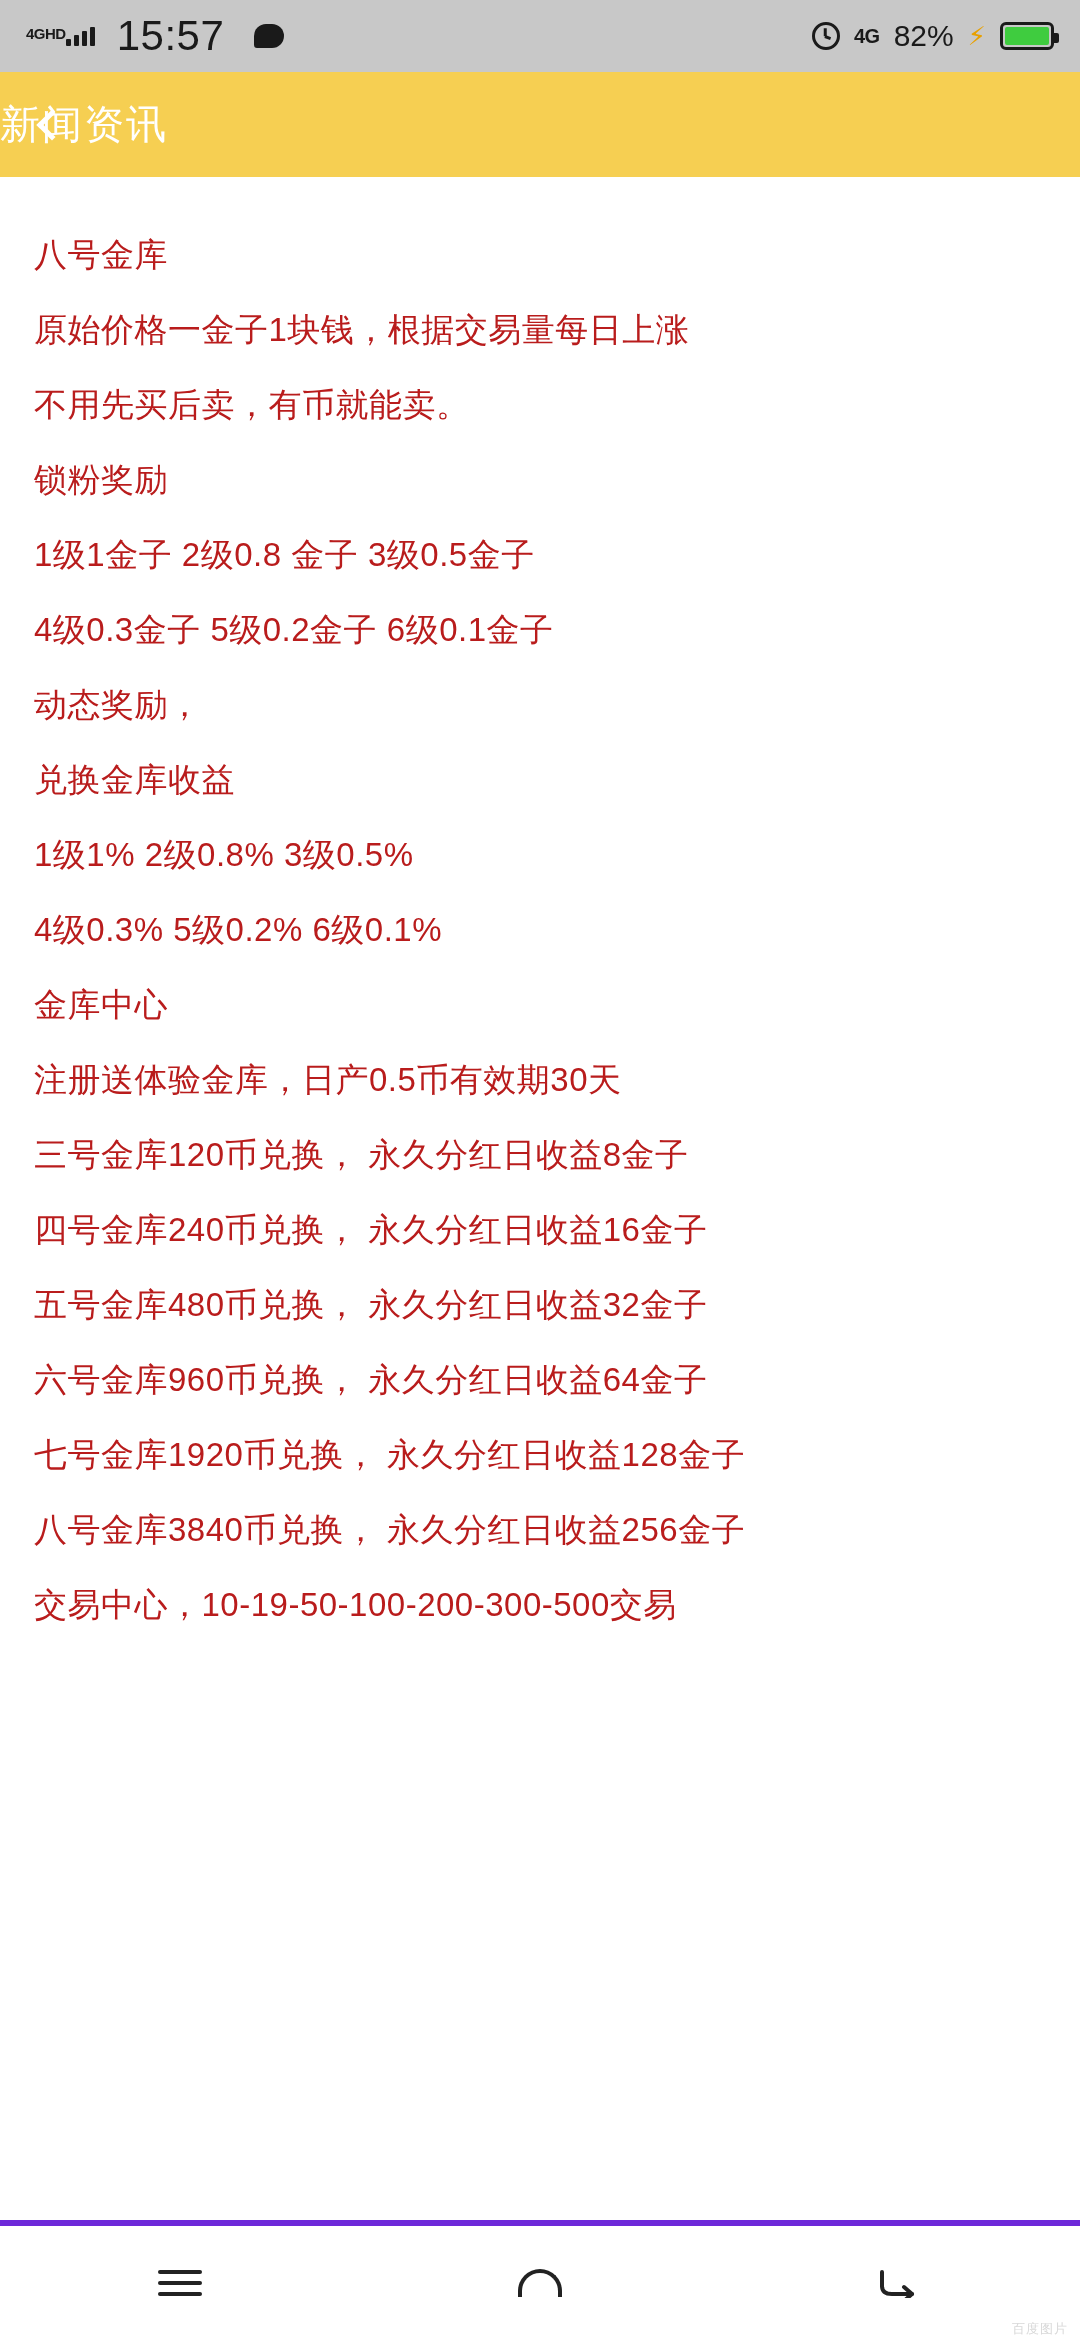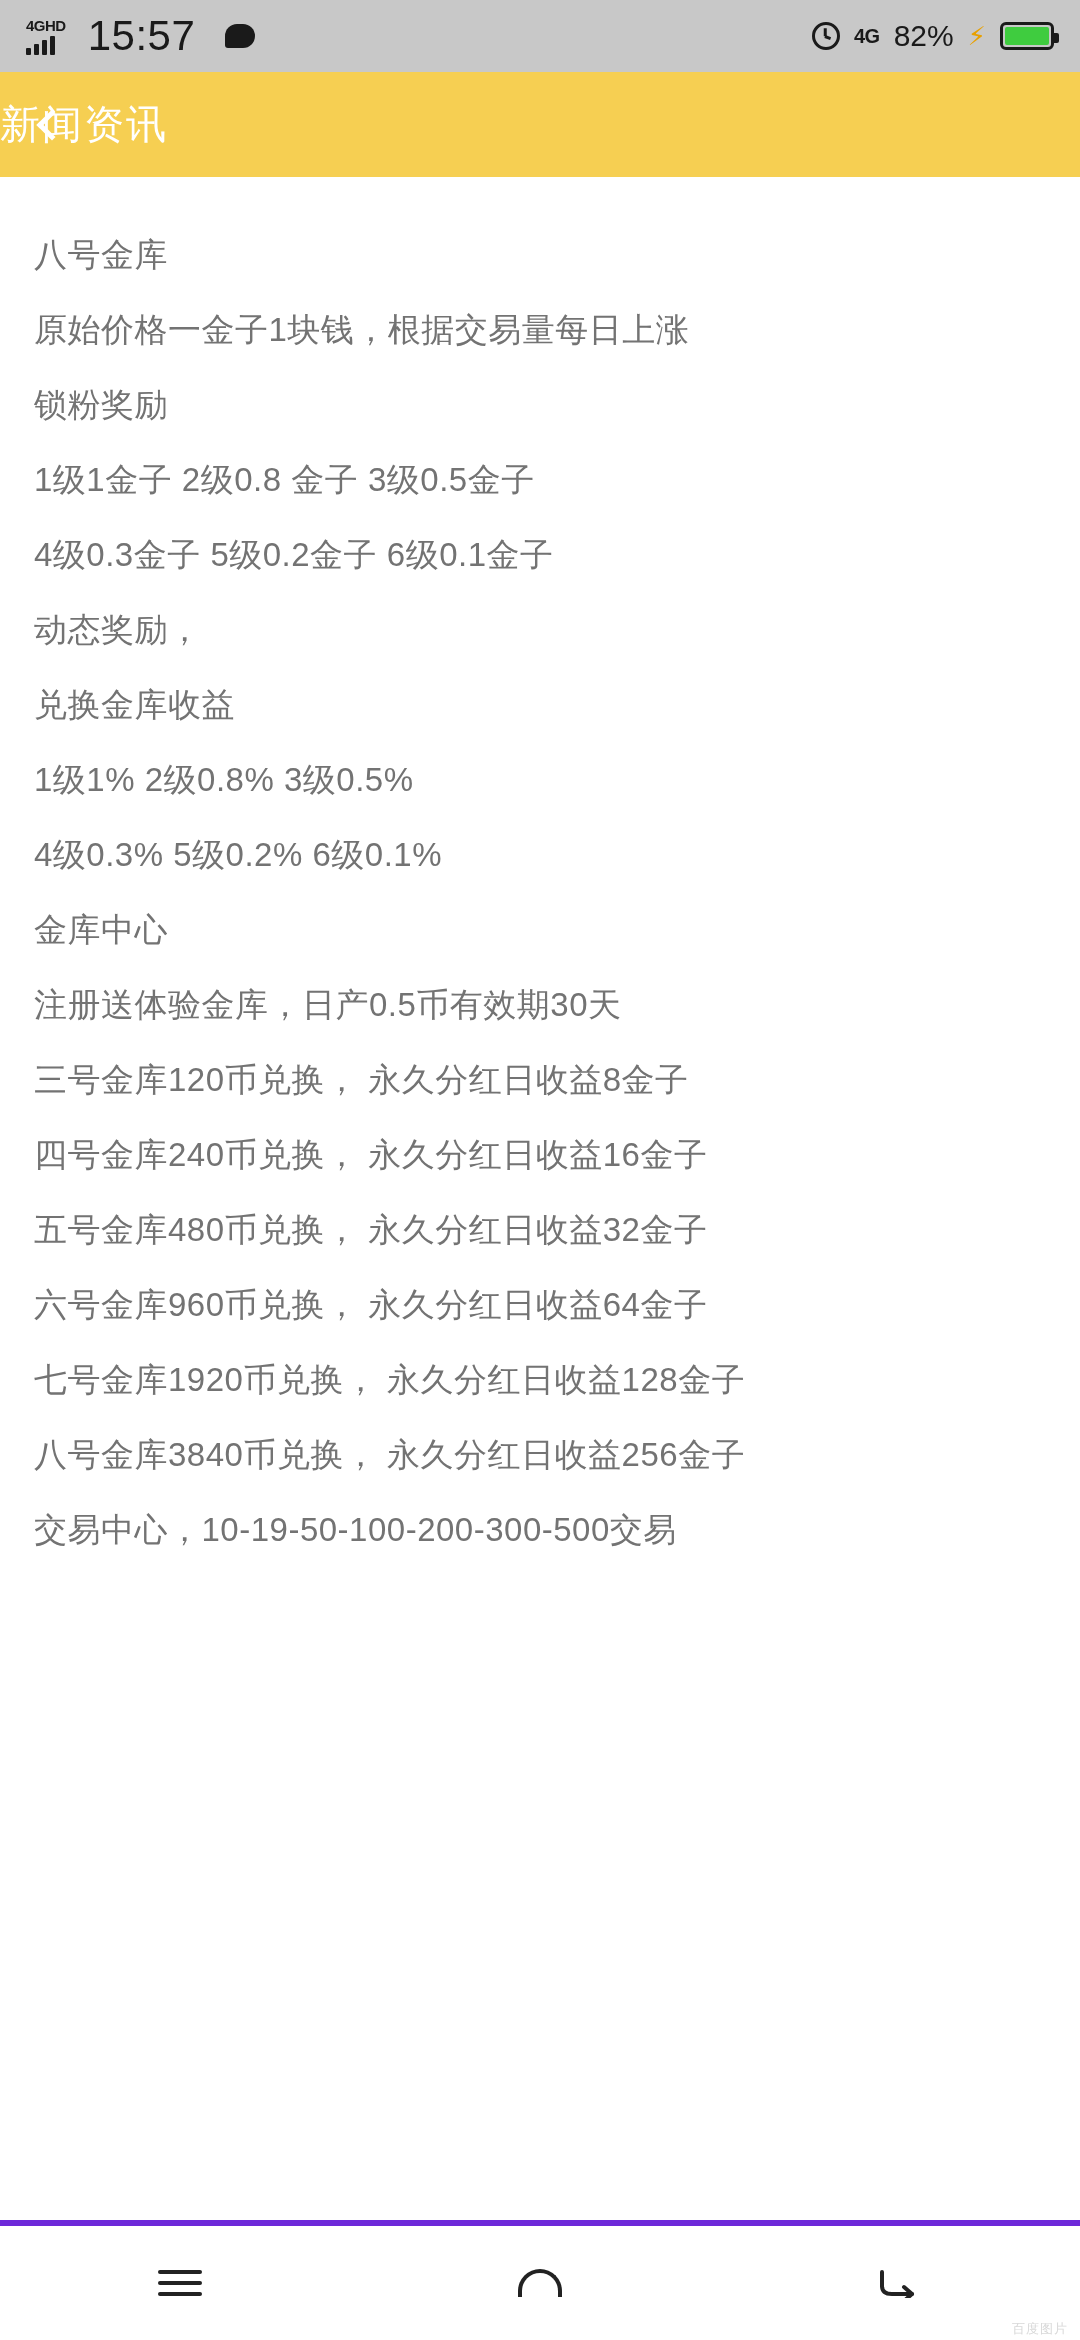--- a/index.html
+++ b/index.html
@@ -29,21 +29,21 @@
     flex: 0 0 auto;
     color: #1a1a1a;
   }
   .status-left {
     display: flex;
     align-items: center;
     gap: 12px;
   }
   .net-badge {
     display: flex;
-    flex-direction: column;
+    flex-direction: row;
     align-items: flex-start;
     line-height: 1;
   }
   .net-badge .tag {
     font-size: 15px;
     font-weight: bold;
     letter-spacing: -0.5px;
     margin-bottom: 2px;
   }
   .sig-bars {
@@ -168,21 +168,21 @@
   
   .content {
     flex: 1 1 auto;
     background: #ffffff;
     padding: 40px 34px 0 34px;
     overflow: hidden;
   }
   .line {
     font-size: 33px;
     line-height: 1.0;
-    color: #737373;
+    color: #b91c1c;
     padding: 21px 0;
     letter-spacing: 0.5px;
     white-space: pre-wrap;
   }
 
   
   .nav-bar {
     height: 120px;
     background: #ffffff;
     border-top: 6px solid #6d28d9;
@@ -266,20 +266,21 @@
   <div class="app-bar">
     <div class="back-btn">
       <div class="chev"></div>
     </div>
     <div class="app-title">新闻资讯</div>
   </div>
 
   <div class="content">
     <div class="line">八号金库</div>
     <div class="line">原始价格一金子1块钱，根据交易量每日上涨</div>
+    <div class="line">不用先买后卖，有币就能卖。</div>
     <div class="line">锁粉奖励</div>
     <div class="line">1级1金子 2级0.8 金子 3级0.5金子</div>
     <div class="line">4级0.3金子 5级0.2金子 6级0.1金子</div>
     <div class="line">动态奖励，</div>
     <div class="line">兑换金库收益</div>
     <div class="line">1级1% 2级0.8% 3级0.5%</div>
     <div class="line">4级0.3% 5级0.2% 6级0.1%</div>
     <div class="line">金库中心</div>
     <div class="line">注册送体验金库，日产0.5币有效期30天</div>
     <div class="line">三号金库120币兑换， 永久分红日收益8金子</div>

